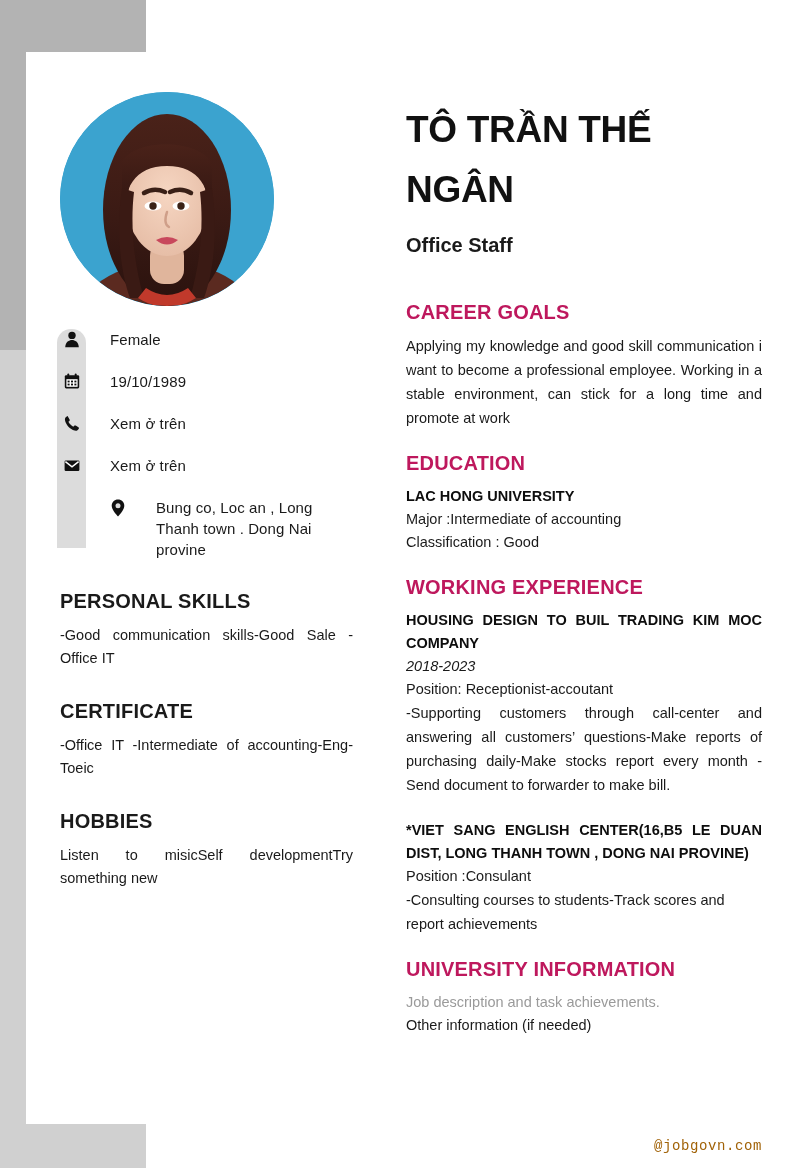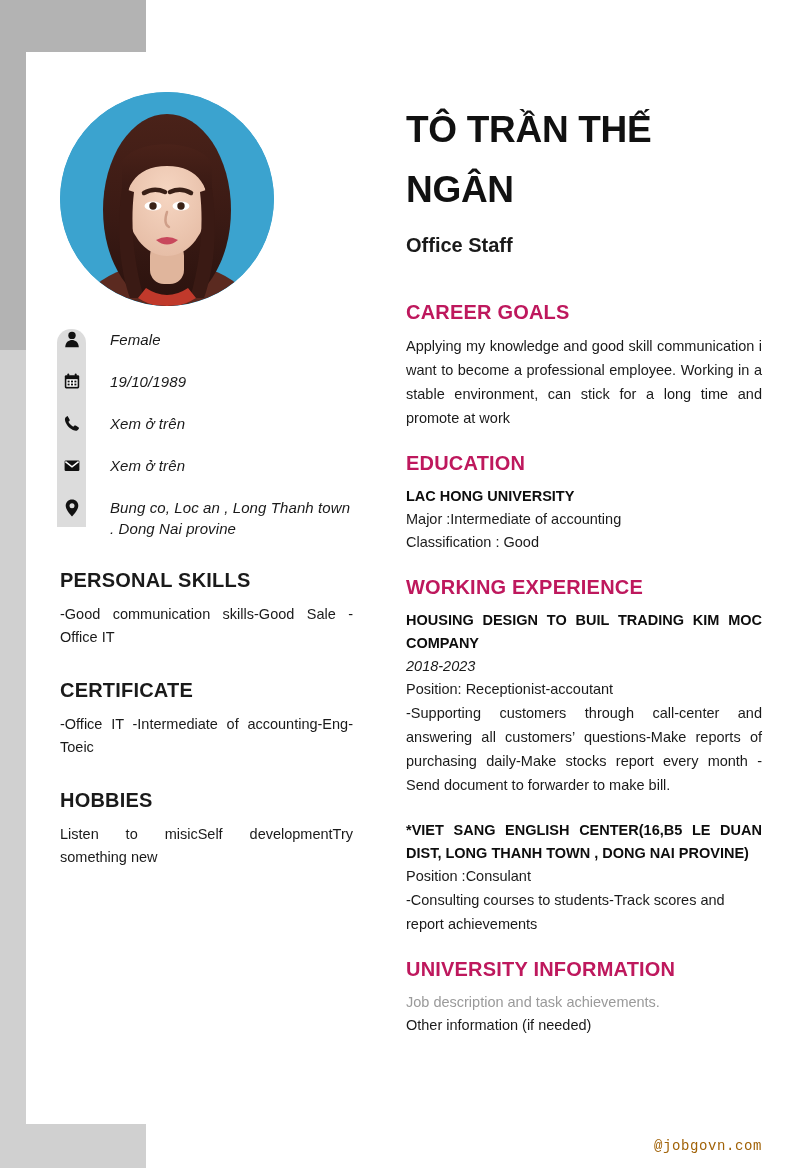--- a/index.html
+++ b/index.html
@@ -74,42 +74,41 @@
     position: relative;
     background: #3ba3cf;
   }
   .photo-svg { display:block; width:100%; height:100%; }
 
   
   .contact-block {
     position: relative;
     margin-top: 23px;
     padding-left: 0;
-    font-style: italic;
   }
   .icon-strip {
     position: absolute;
     left: 0;
     top: 0;
     width: 29px;
     bottom: 12px;
     background: #dcdcdc;
     border-radius: 14px 14px 0 0;
     z-index: 0;
   }
   .contact-row {
     position: relative;
     z-index: 1;
     display: flex;
     align-items: flex-start;
     min-height: 32px;
     margin-bottom: 0;
     padding-bottom: 10px;
   }
-  .contact-row:last-child { padding-bottom: 0; }
+  .contact-row:last-child { padding-bottom: 0; padding-left: 46px; }
   .contact-icon {
     width: 29px;
     flex: 0 0 29px;
     display: flex;
     justify-content: center;
     align-items: flex-start;
     padding-top: 2px;
   }
   .contact-icon svg { display: block; }
   .contact-text {

